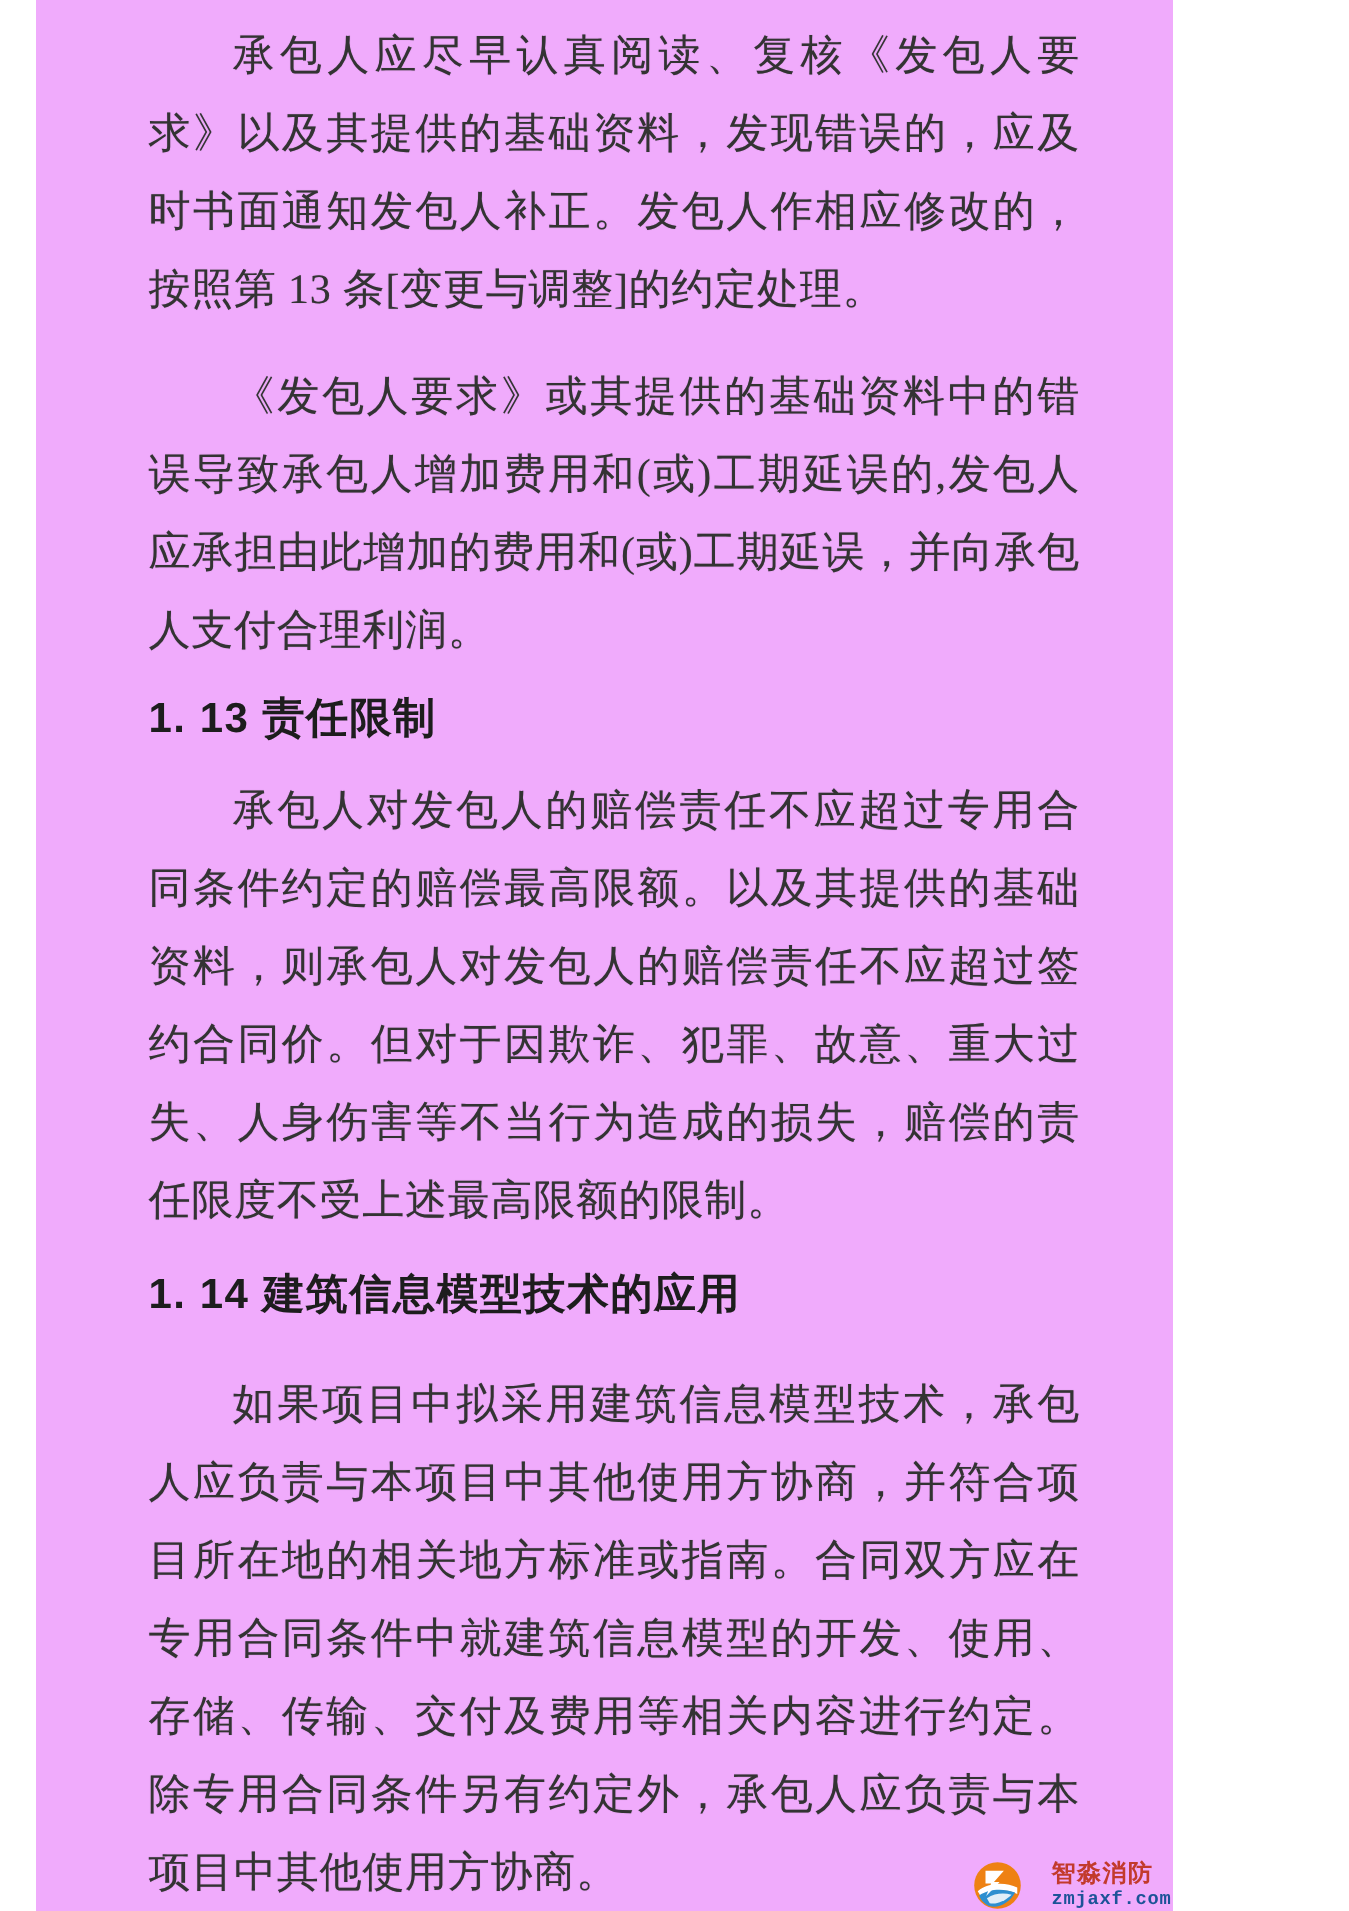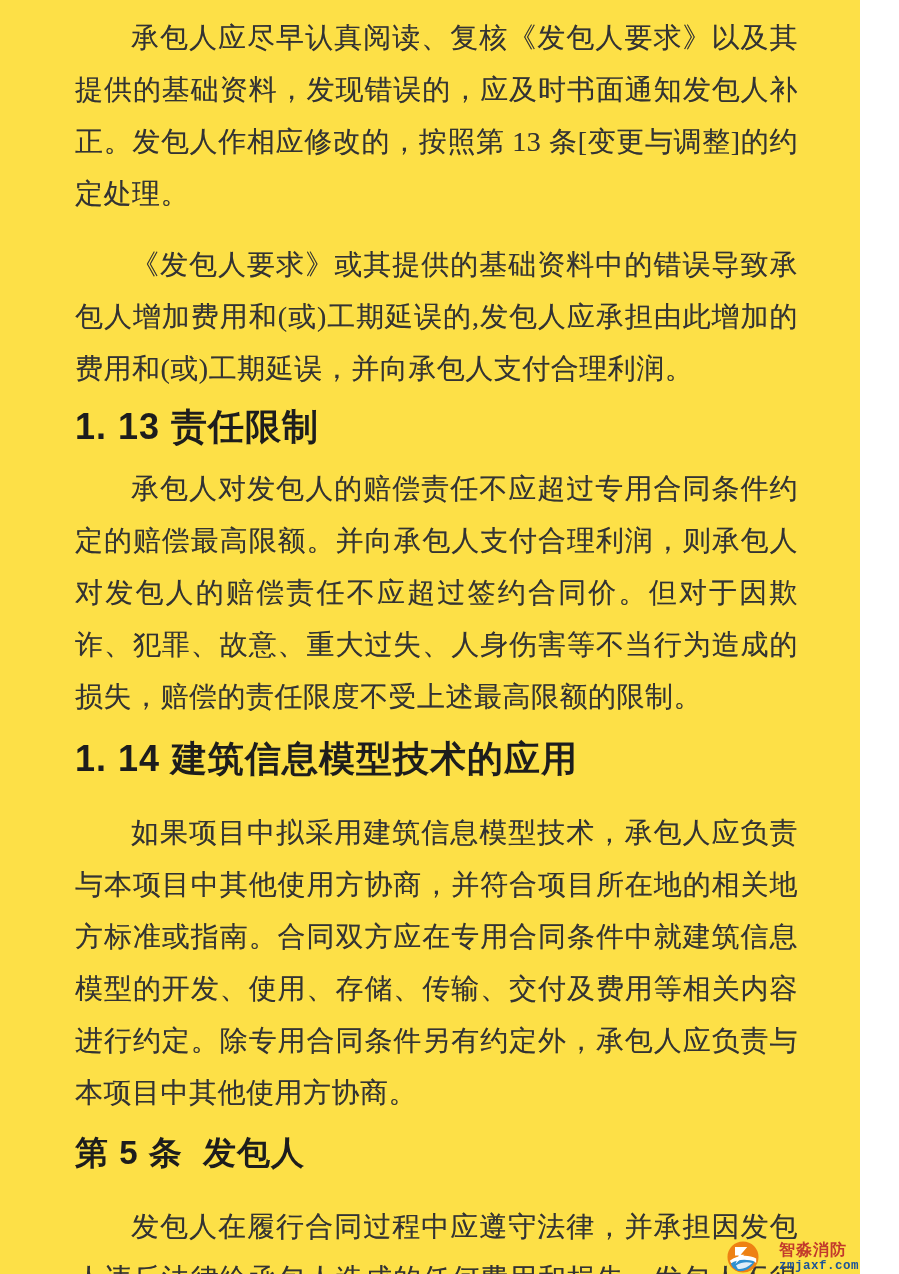--- a/index.html
+++ b/index.html
@@ -7,40 +7,41 @@
     width: 899px;
     height: 1274px;
     background: #ffffff;
     overflow: hidden;
     font-family: "Liberation Serif", "DejaVu Serif", serif;
     position: relative;
   }
   .page {
     position: relative;
     box-sizing: border-box;
-    width: 860px;
+    width: 758px;
     height: 1274px;
     padding: 12px 62px 0 75px;
-    background: #fde047;
+    background: #f0abfc;
+    margin-left: 24px;
   }
   .para {
     margin: 0;
     font-size: 28px;
     line-height: 52px;
     color: #333333;
     text-align: justify;
     text-indent: 2em;
     letter-spacing: 0.5px;
     text-shadow: 0 0 0.6px rgba(60,60,60,0.45);
   }
   .sub-heading {
     margin: 0;
     font-family: "Liberation Sans", "DejaVu Sans", sans-serif;
     font-weight: 700;
-    font-size: 36px;
+    font-size: 28px;
     line-height: 40px;
     color: #1d1d1d;
     white-space: pre-wrap;
     letter-spacing: 1px;
   }
   .article-heading {
     margin: 0;
     font-family: "Liberation Sans", "DejaVu Sans", sans-serif;
     font-weight: 700;
     font-size: 33px;
@@ -88,21 +89,21 @@
 <body>
 
 <div class="page">
 
   <p class="para">承包人应尽早认真阅读、复核《发包人要求》以及其提供的基础资料，发现错误的，应及时书面通知发包人补正。发包人作相应修改的，按照第 13 条[变更与调整]的约定处理。</p>
 
   <p class="para mt-p2">《发包人要求》或其提供的基础资料中的错误导致承包人增加费用和(或)工期延误的,发包人应承担由此增加的费用和(或)工期延误，并向承包人支付合理利润。</p>
 
   <h2 class="sub-heading mt-h13">1. 13 责任限制</h2>
 
-  <p class="para mt-p3">承包人对发包人的赔偿责任不应超过专用合同条件约定的赔偿最高限额。并向承包人支付合理利润，则承包人对发包人的赔偿责任不应超过签约合同价。但对于因欺诈、犯罪、故意、重大过失、人身伤害等不当行为造成的损失，赔偿的责任限度不受上述最高限额的限制。</p>
+  <p class="para mt-p3">承包人对发包人的赔偿责任不应超过专用合同条件约定的赔偿最高限额。以及其提供的基础资料，则承包人对发包人的赔偿责任不应超过签约合同价。但对于因欺诈、犯罪、故意、重大过失、人身伤害等不当行为造成的损失，赔偿的责任限度不受上述最高限额的限制。</p>
 
   <h2 class="sub-heading mt-h14">1. 14 建筑信息模型技术的应用</h2>
 
   <p class="para mt-p4">如果项目中拟采用建筑信息模型技术，承包人应负责与本项目中其他使用方协商，并符合项目所在地的相关地方标准或指南。合同双方应在专用合同条件中就建筑信息模型的开发、使用、存储、传输、交付及费用等相关内容进行约定。除专用合同条件另有约定外，承包人应负责与本项目中其他使用方协商。</p>
 
   <h1 class="article-heading mt-art">第 5 条  发包人</h1>
 
 
   <p class="para mt-p5">发包人在履行合同过程中应遵守法律，并承担因发包人违反法律给承包人造成的任何费用和损失。发包人不得以任何理由，</p>
 

